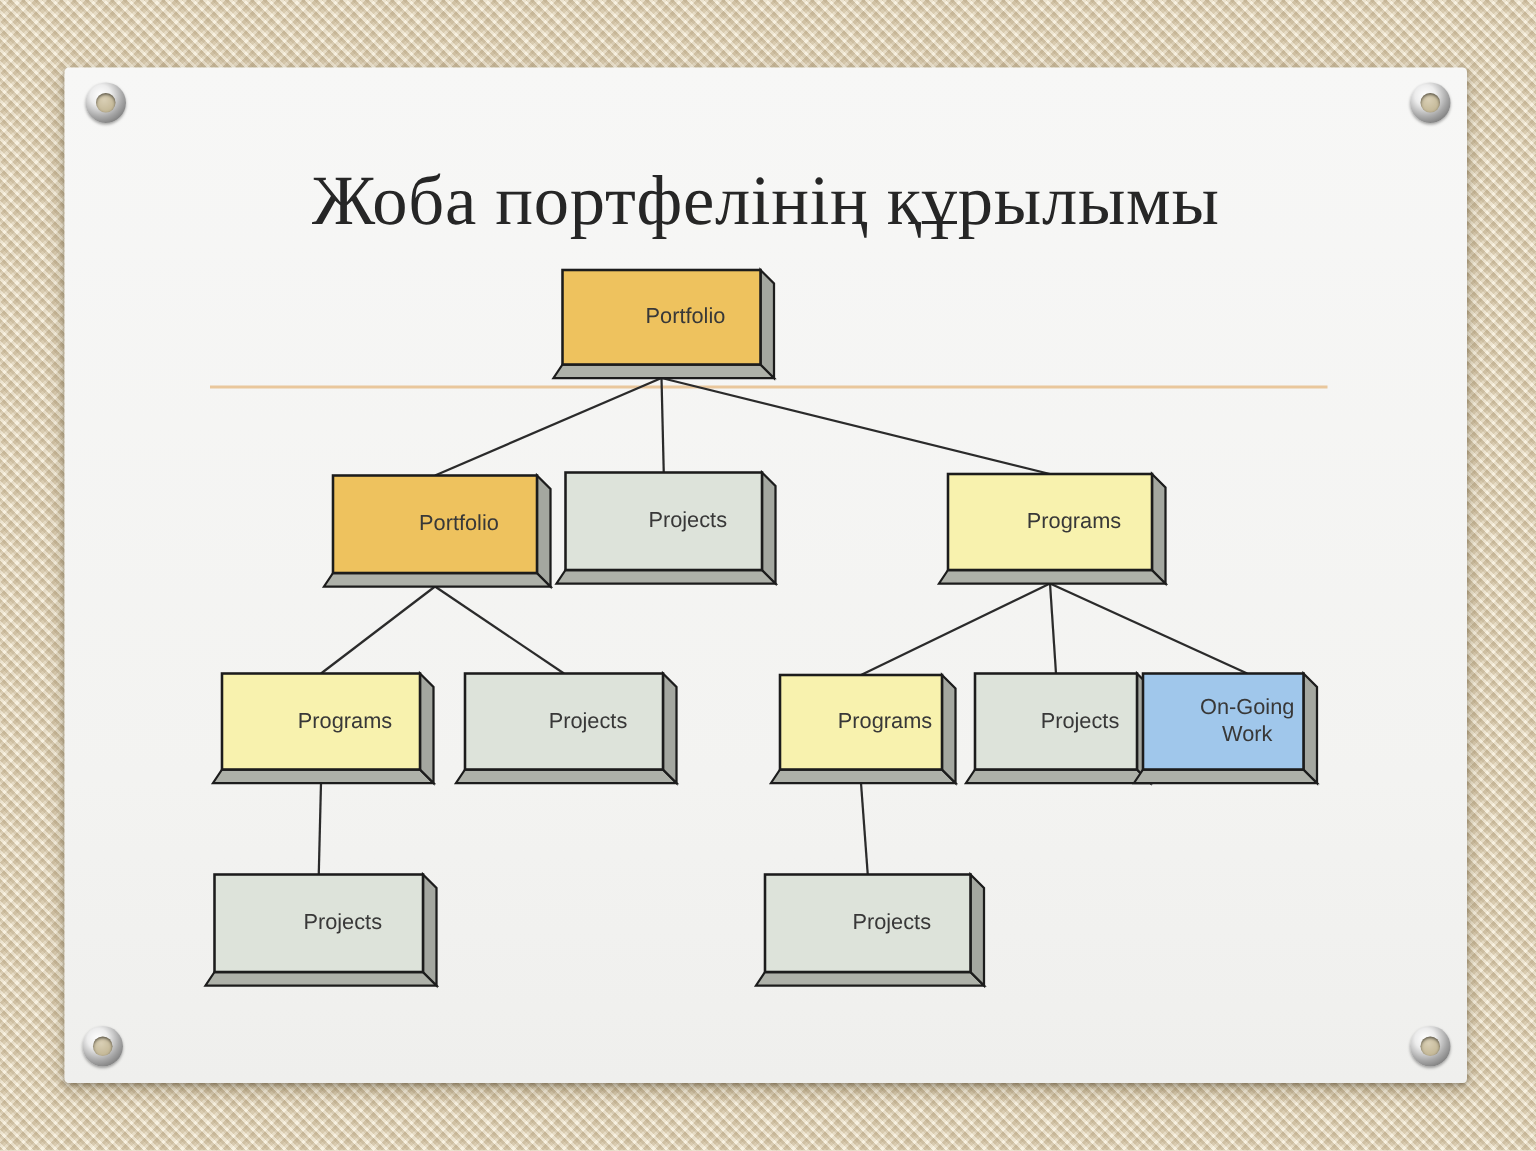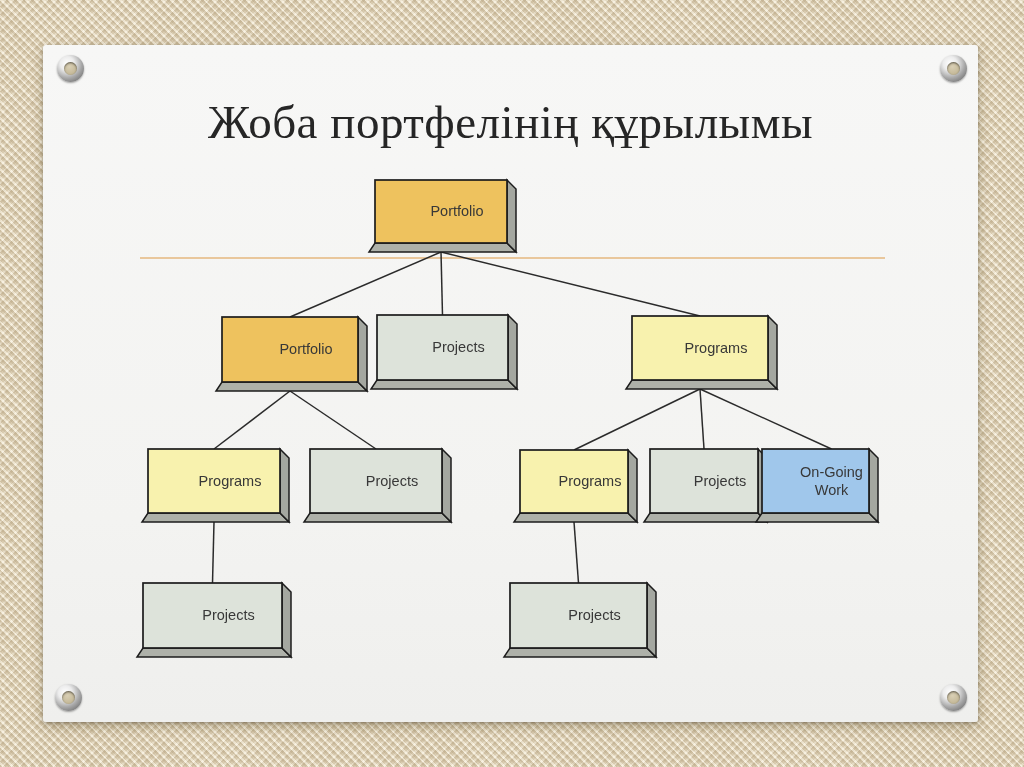--- a/index.html
+++ b/index.html
@@ -30,21 +30,21 @@
     content:"";position:absolute;left:7px;top:7px;right:7px;bottom:7px;border-radius:50%;
     background:radial-gradient(circle at 42% 36%, #d9cfb5 0%, #c4b897 70%, #aca081 100%);
     box-shadow:inset 0 1px 2px rgba(0,0,0,.55);
   }
   .grommet.tl{left:14px;top:10px;}
   .grommet.tr{right:11px;top:10px;}
   .grommet.bl{left:12px;bottom:11px;}
   .grommet.br{right:11px;bottom:11px;}
 
   .title{
-    position:absolute;left:0;right:0;top:50px;margin:0;
+    position:absolute;left:0;right:0;top:50px;margin:12px;
     font-family:"Liberation Serif",serif;font-weight:400;
     font-size:47px;line-height:1.15;letter-spacing:.5px;
     color:var(--title-color,#262626);text-align:center;
   }
 
   .divider{
     position:absolute;left:97px;top:212px;width:745px;height:2px;
     background:var(--divider,#e9c79c);
   }
 

